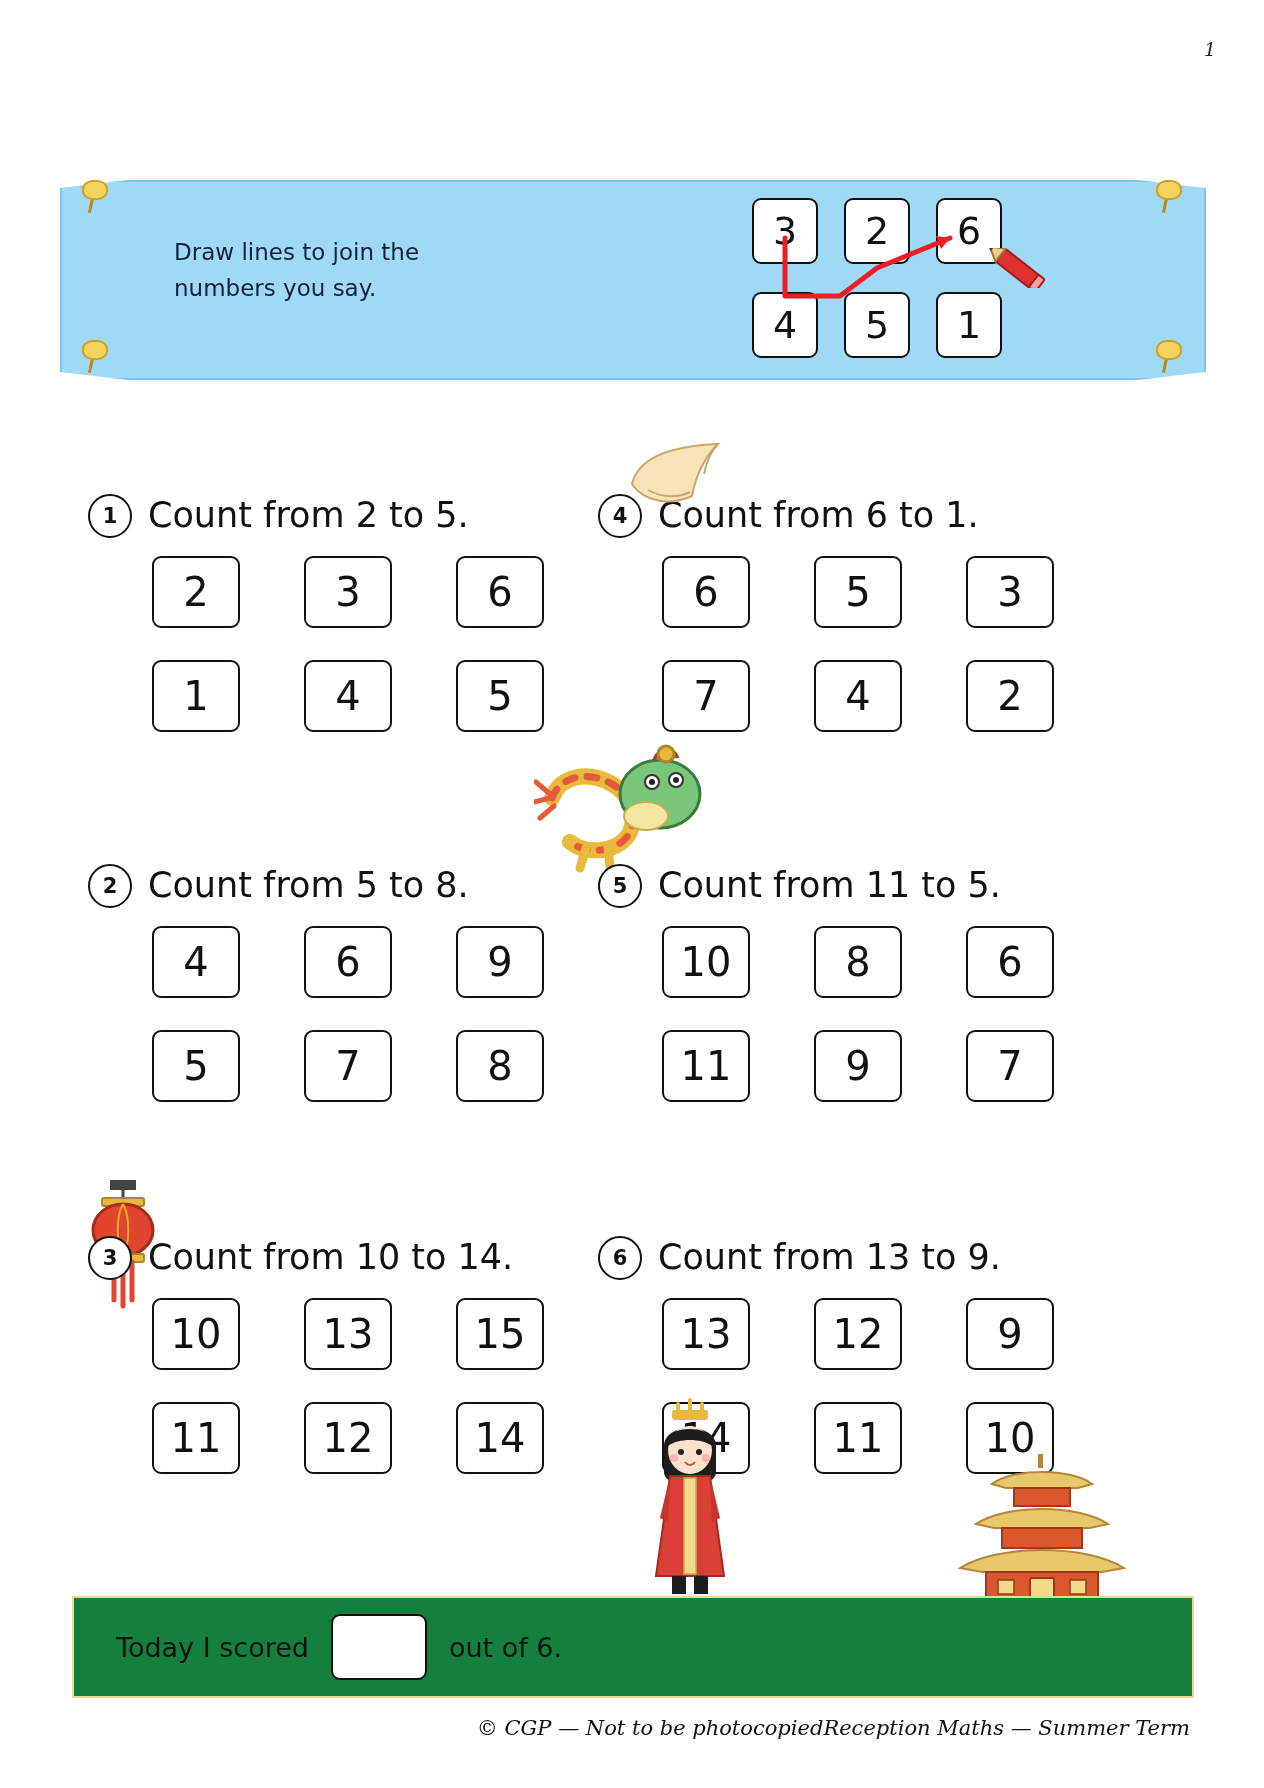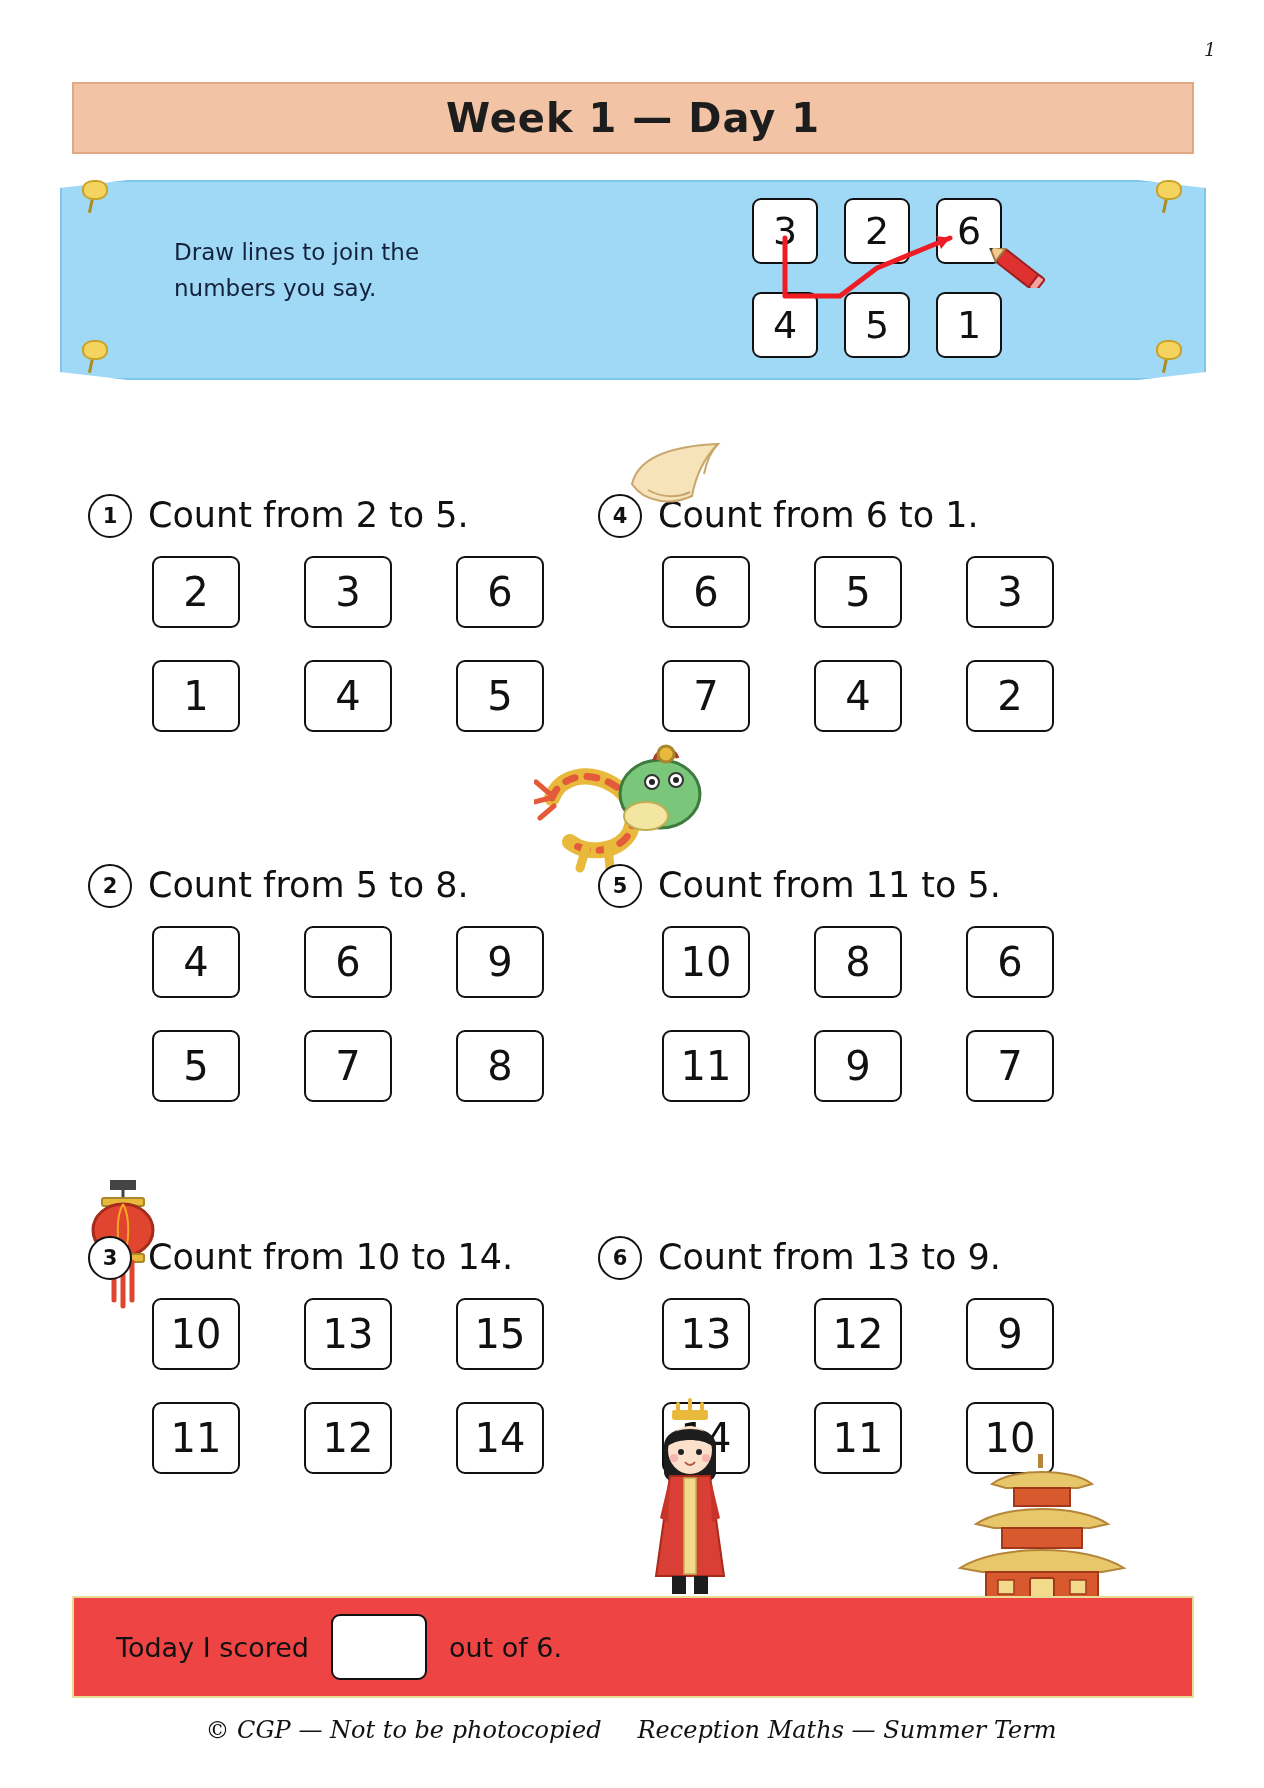--- a/index.html
+++ b/index.html
@@ -228,21 +228,21 @@
   #q3 { left: 88px;  top: 1232px; }
   #q6 { left: 598px; top: 1232px; }
 
   
   .score-bar {
     position: absolute;
     left: 72px;
     top: 1596px;
     width: 1118px;
     height: 98px;
-    background: #ef4444;
+    background: #15803d;
     border: 2px solid #e8dc94;
     display: flex;
     align-items: center;
   }
   .score-label {
     margin-left: 42px;
     font-size: 27px;
     color: #111;
   }
   .score-input {
@@ -259,46 +259,42 @@
     color: #111;
   }
 
   
   .footer {
     position: absolute;
     left: 72px;
     top: 1716px;
     width: 1118px;
     display: flex;
-    justify-content: center;
+    justify-content: flex-end;
     font-family: "DejaVu Serif", serif;
     font-style: italic;
-    font-size: 24px;
+    font-size: 21px;
     color: #111;
-    gap: 36px;
   }
 
   
   .deco { position: absolute; pointer-events: none; }
   #deco-scroll  { left: 618px; top: 436px;  width: 120px; height: 80px; }
   #deco-dragon  { left: 534px; top: 736px;  width: 190px; height: 140px; }
   #deco-lantern { left: 80px;  top: 1176px; width: 86px;  height: 140px; }
   #deco-girl    { left: 630px; top: 1398px; width: 120px; height: 208px; }
   #deco-pagoda  { left: 952px; top: 1450px; width: 180px; height: 156px; }
 </style>
 </head>
 <body>
 
 <div class="page">
 
   <div class="page-number">1</div>
 
-  <div class="title-bar">
-    <div class="title-text">Week 1 — Day 1</div>
-  </div>
 
   <div class="banner">
     <div class="banner-bg"></div>
 
     <div class="pin pin-tl">
         <div class="needle"></div>
         <div class="head"></div>
       </div>
     <div class="pin pin-tr">
         <div class="needle"></div>

